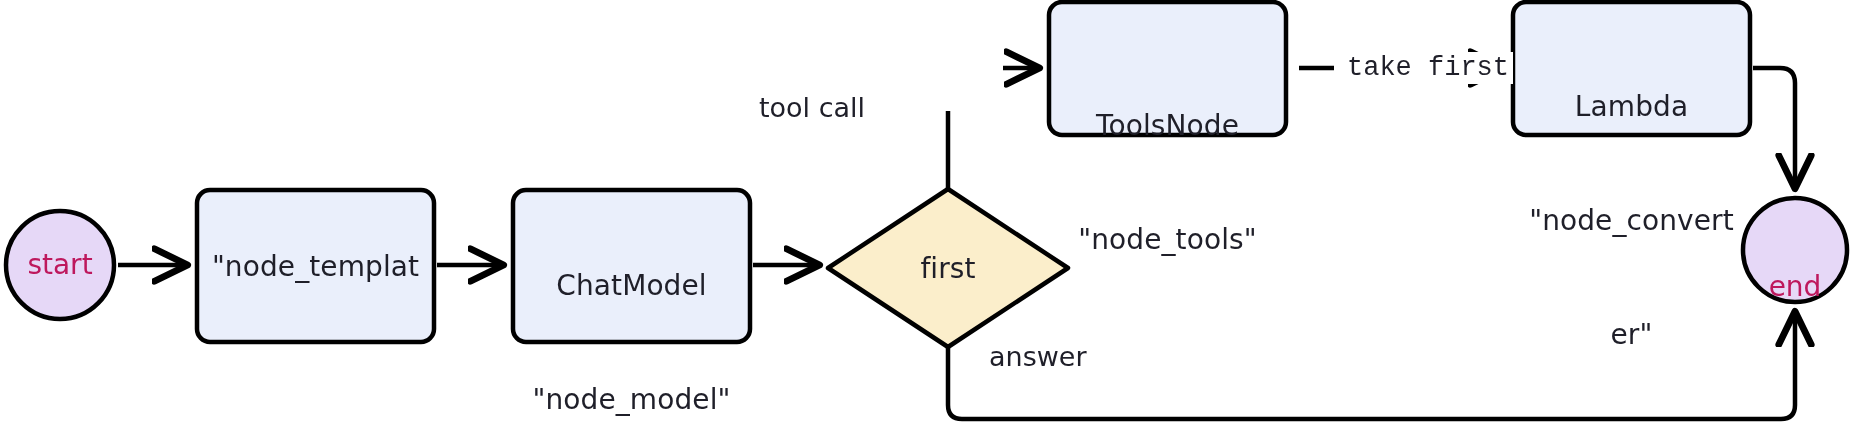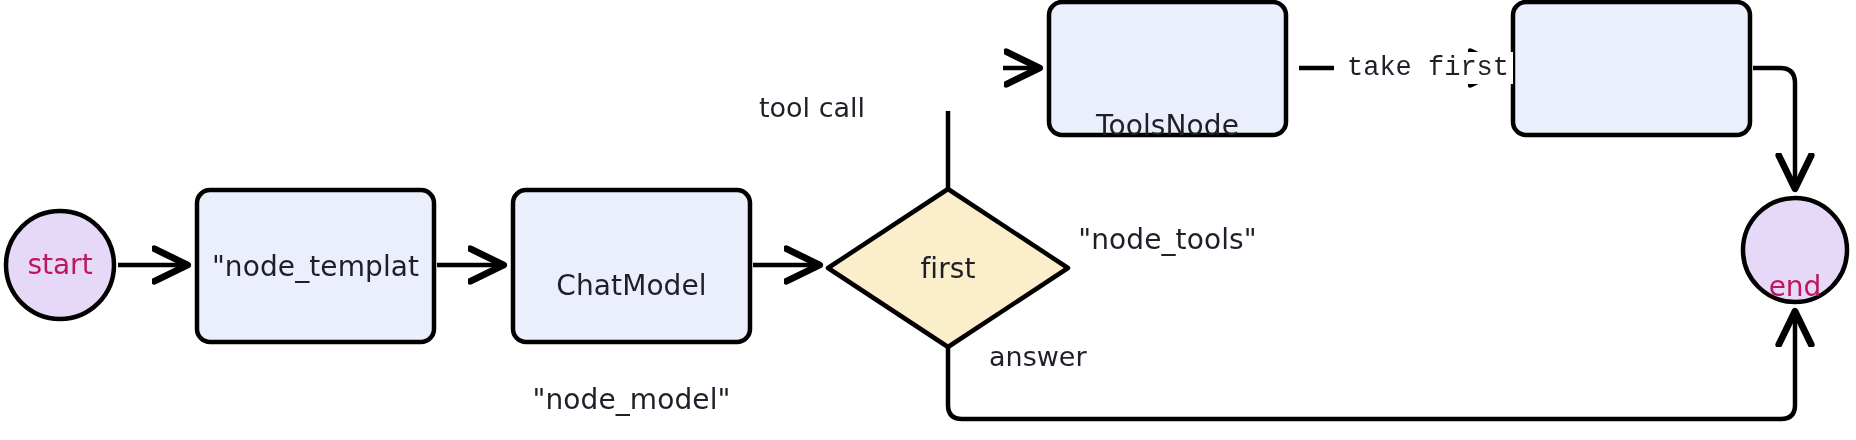--- a/index.html
+++ b/index.html
@@ -123,20 +123,25 @@
     <div>"node_model"</div>
   </div>
 
   <div class="node-label" style="left:828px; top:250px; width:240px;">first</div>
 
   <div class="node-label" style="left:1049px; top:31px; width:237px;">
     <div>ToolsNode</div>
     <div>"node_tools"</div>
   </div>
 
+  <div class="node-label" style="left:1513px; top:12px; width:237px;">
+    <div>Lambda</div>
+    <div>"node_convert</div>
+    <div>er"</div>
+  </div>
 
   <div class="terminal-label" style="left:1735px; top:234px; width:120px;margin-top:36px;">end</div>
 
   <div class="edge-label" style="left:755px; top:64px;margin-top:28px;">tool call</div>
 
   <div class="edge-label" style="left:1343px; top:52px;font-family:Liberation Mono, monospace;">take first</div>
 
   <div class="edge-label" style="left:985px; top:341px;">answer</div>
 
 </div>

